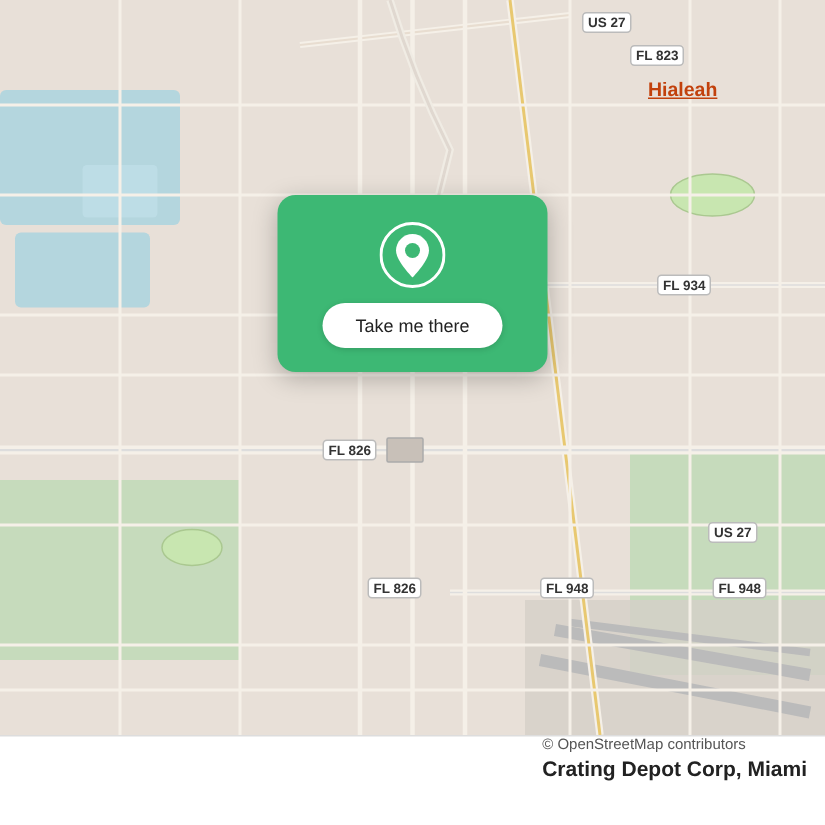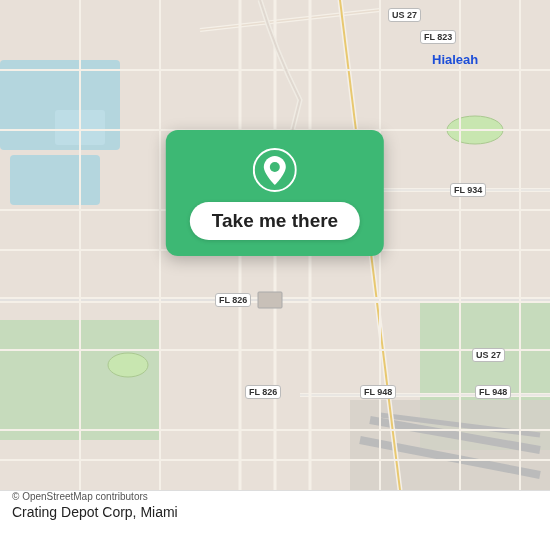--- a/index.html
+++ b/index.html
@@ -26,39 +26,40 @@
       position: absolute;
       top: 0; left: 0;
     }
 
     
     #bottom-bar {
       width: 550px;
       height: 60px;
       background: white;
       display: flex;
-      align-items: flex-start;
+      align-items: flex-end;
       padding: 0 12px;
       border-top: 1px solid #ddd;
       position: relative;
+      flex-direction: column;
     }
 
     .bottom-left {
       flex: 1;
     }
 
     .osm-credit {
       font-size: 10px;
       color: #555;
       margin-bottom: 2px;
     }
 
     .location-name {
       font-size: 14px;
-      font-weight: normal;
+      font-weight: bold;
       color: #222;
     }
 
     .moovit-logo {
       display: flex;
       align-items: center;
       gap: 4px;
     }
 
     
@@ -82,22 +83,22 @@
     .pin-icon {
       width: 44px;
       height: 44px;
     }
 
     .popup-button {
       background: white;
       border: none;
       border-radius: 20px;
       padding: 8px 22px;
-      font-size: 19px;
-      font-weight: 700;
+      font-size: 12px;
+      font-weight: 400;
       color: #222;
       cursor: pointer;
       white-space: nowrap;
       box-shadow: 0 1px 4px rgba(0,0,0,0.15);
     }
 
     
     .road-label {
       position: absolute;
       background: white;
@@ -107,21 +108,22 @@
       padding: 1px 3px;
       color: #333;
       font-weight: bold;
       white-space: nowrap;
     }
 
     .city-label {
       position: absolute;
       font-size: 13px;
       font-weight: bold;
-      color: #1d4ed8;
+      color: #c2410c;
+      text-decoration: underline;
     }
   </style>
 </head>
 <body>
 
 <div id="map-container">
 
   <svg class="map-bg" viewBox="0 0 550 490" xmlns="http://www.w3.org/2000/svg">
 
     <rect width="550" height="490" fill="#e8e0d8"></rect>
@@ -185,21 +187,21 @@
 
   <div class="road-label" style="top:8px; left:388px;">
     <span>US 27</span>
   </div>
   <div class="road-label" style="top:6px; left:420px;margin-top:24px;">
     <span>FL 823</span>
   </div>
   <div class="road-label" style="top:183px; left:310px;">
     <span>US 27</span>
   </div>
-  <div class="road-label" style="top:183px; left:450px;">
+  <div class="road-label" style="top:183px; left:438px;">
     <span>FL 934</span>
   </div>
   <div class="road-label" style="top:293px; left:215px;">
     <span>FL 826</span>
   </div>
   <div class="road-label" style="top:385px; left:245px;">
     <span>FL 826</span>
   </div>
   <div class="road-label" style="top:385px; left:360px;">
     <span>FL 948</span>

